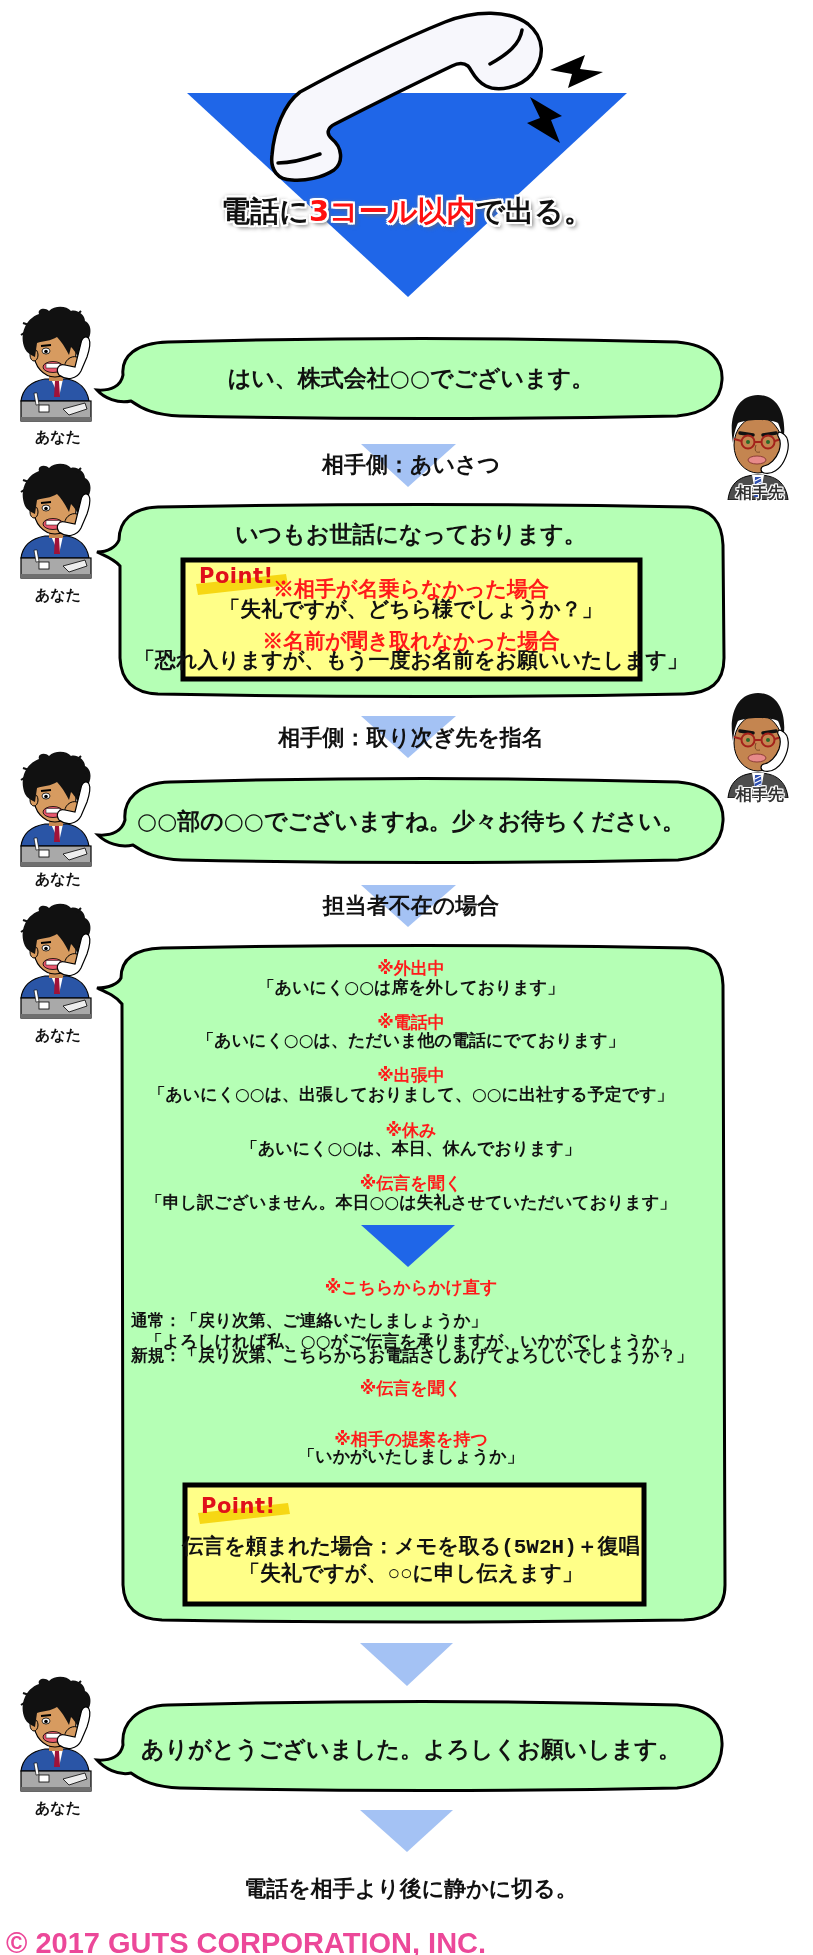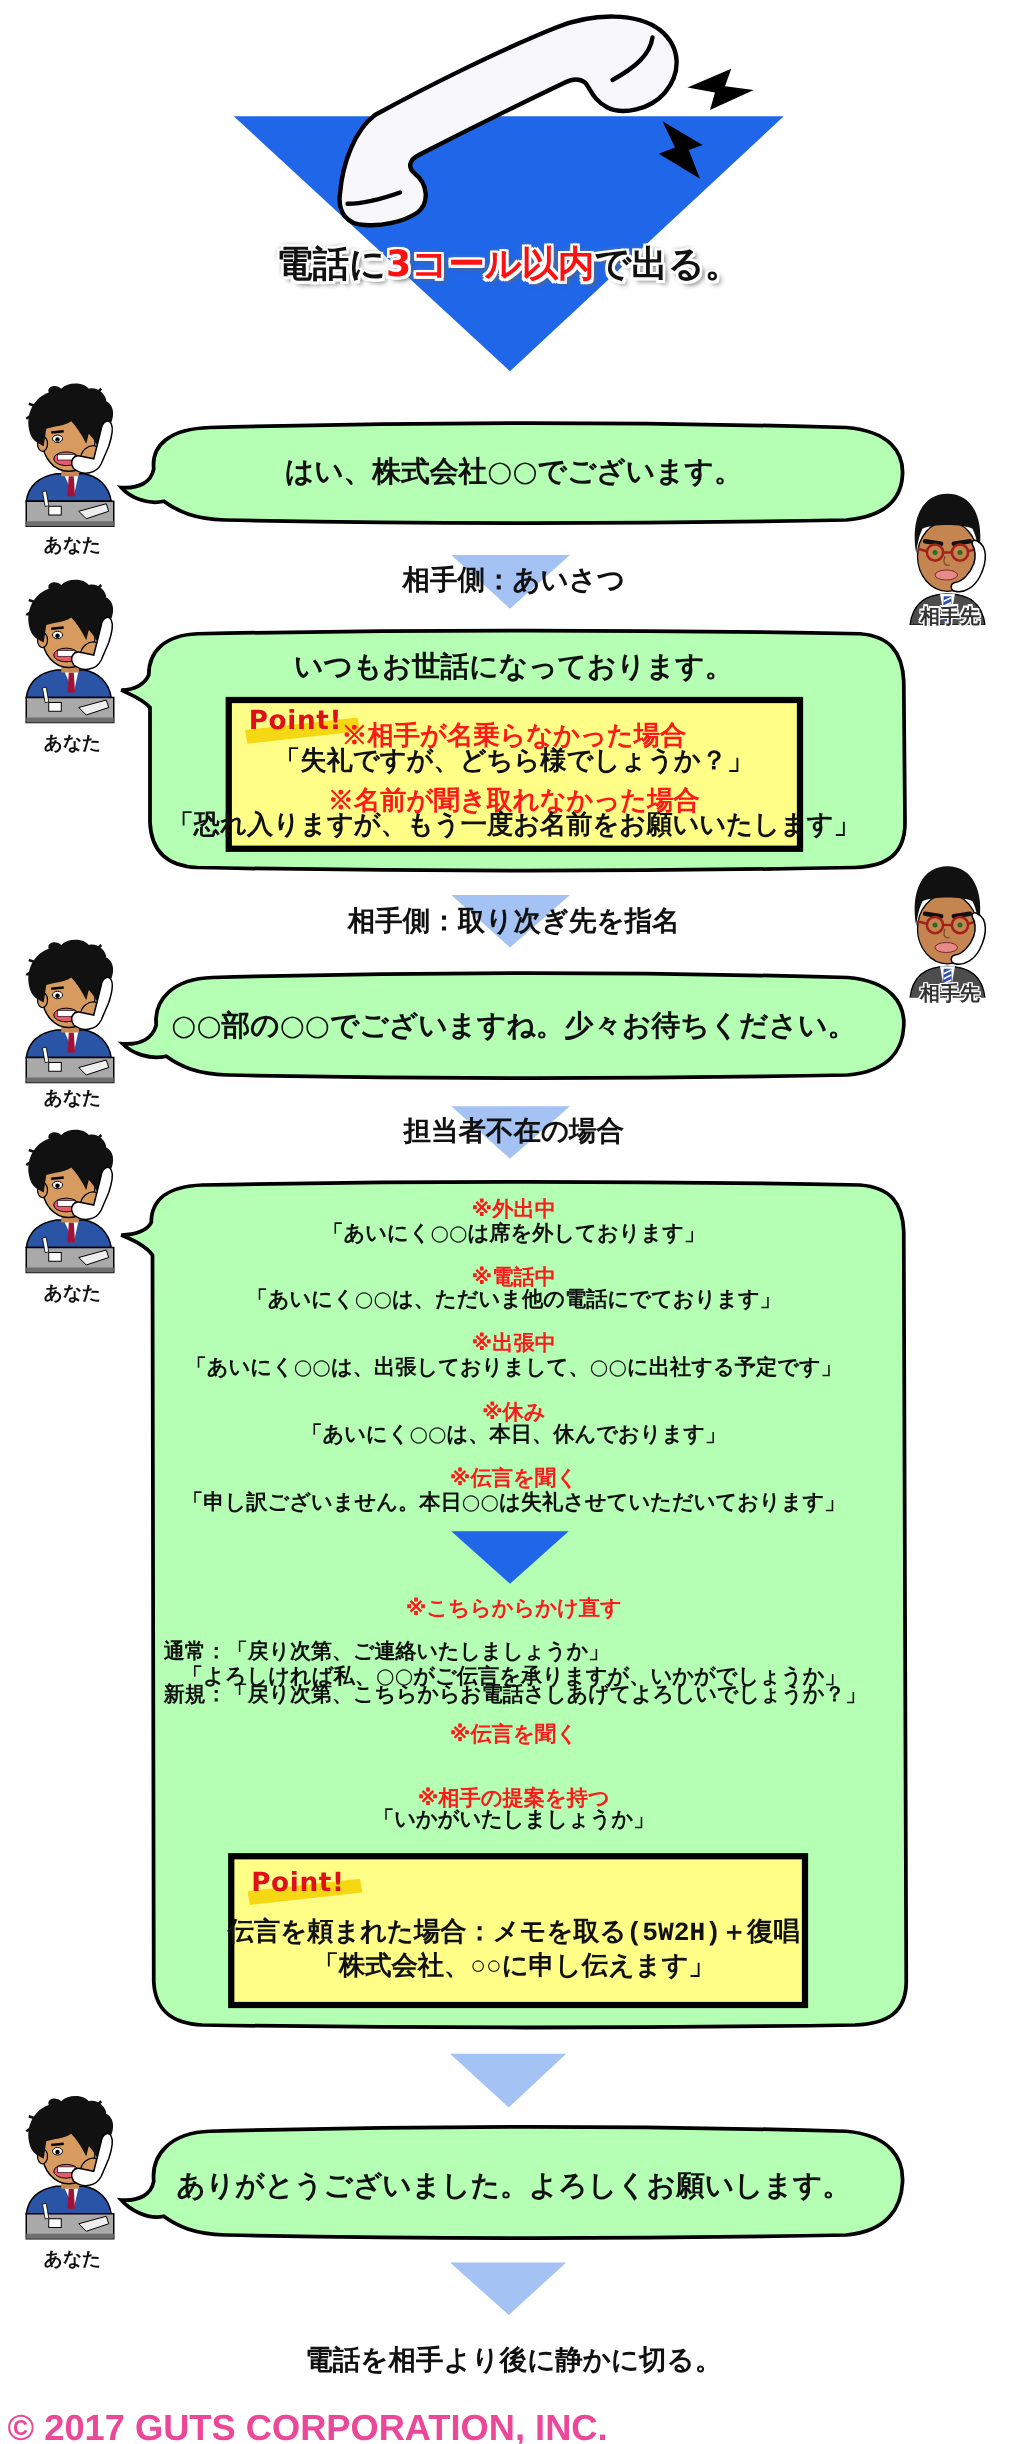--- a/index.html
+++ b/index.html
@@ -195,19 +195,19 @@
 <div class="t left-line" style="top:1312px"><span>通常：</span><span>「戻り次第、ご連絡いたしましょうか」</span></div>
 <div class="t left-line" style="top:1347px"><span>新規：</span><span>「戻り次第、こちらからお電話さしあげてよろしいでしょうか？」</span></div>
 
 <div class="t c small red" style="top:1380px">※伝言を聞く</div>
 <div class="t c small" style="top:1333px">「よろしければ私、○○がご伝言を承りますが、いかがでしょうか」</div>
 <div class="t c small red" style="top:1431px">※相手の提案を持つ</div>
 <div class="t c small" style="top:1448px">「いかがいたしましょうか」</div>
 
 <div class="t point-badge" style="left:201px;top:1496px">Point!</div>
 <div class="t c pt" style="top:1537px">伝言を頼まれた場合：メモを取る(5W2H)＋復唱</div>
-<div class="t c pt" style="top:1564px">「株式会社、○○に申し伝えます」</div>
+<div class="t c pt" style="top:1564px">「失礼ですが、○○に申し伝えます」</div>
 
 <div class="t c main" style="top:1738px">ありがとうございました。よろしくお願いします。</div>
 
 <div class="t c trans" style="top:1878px">電話を相手より後に静かに切る。</div>
 
 <div class="t footer">© 2017 GUTS CORPORATION, INC.</div>
 
 </body></html>

